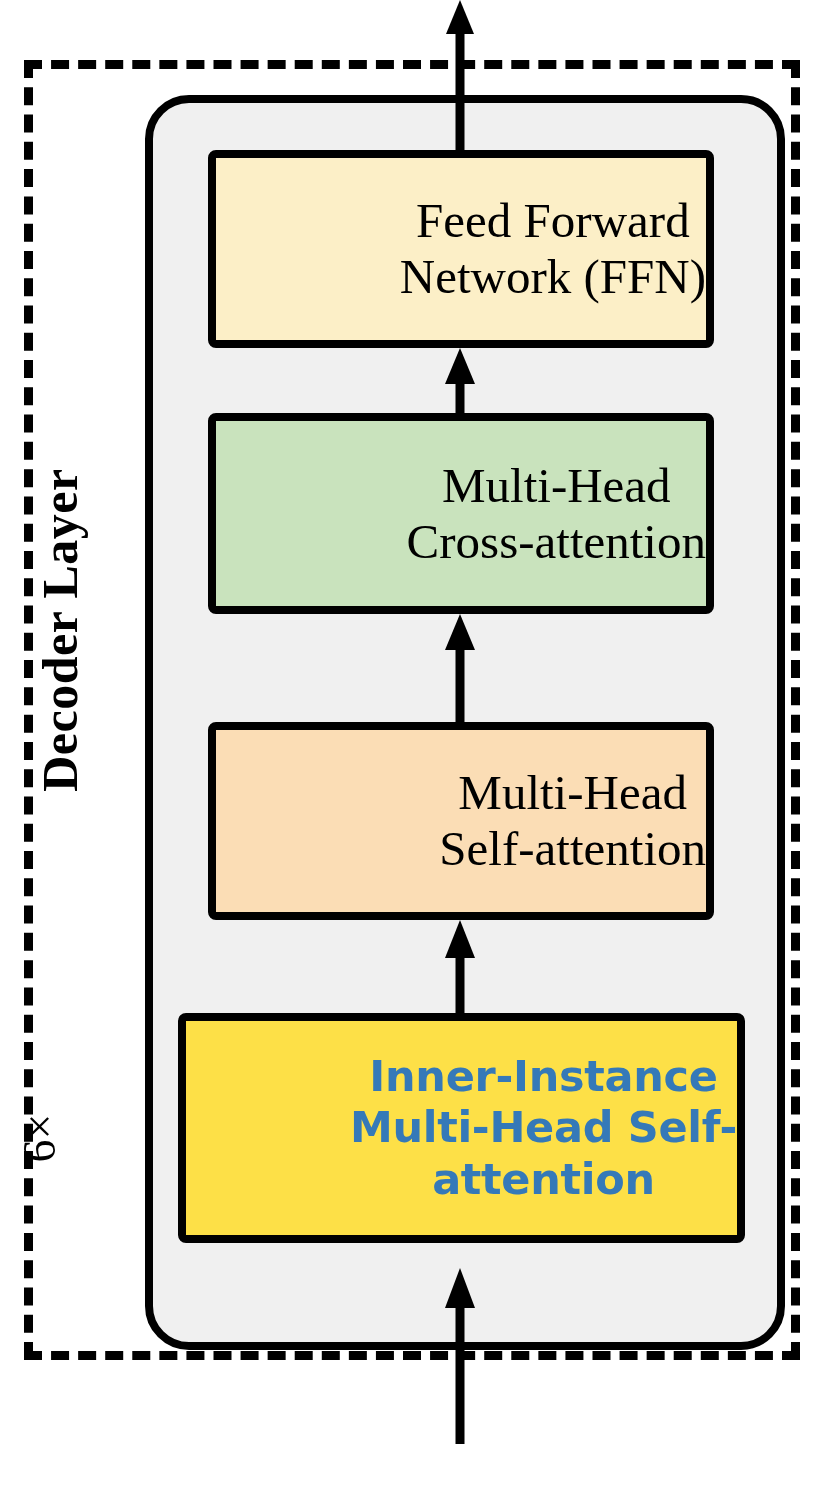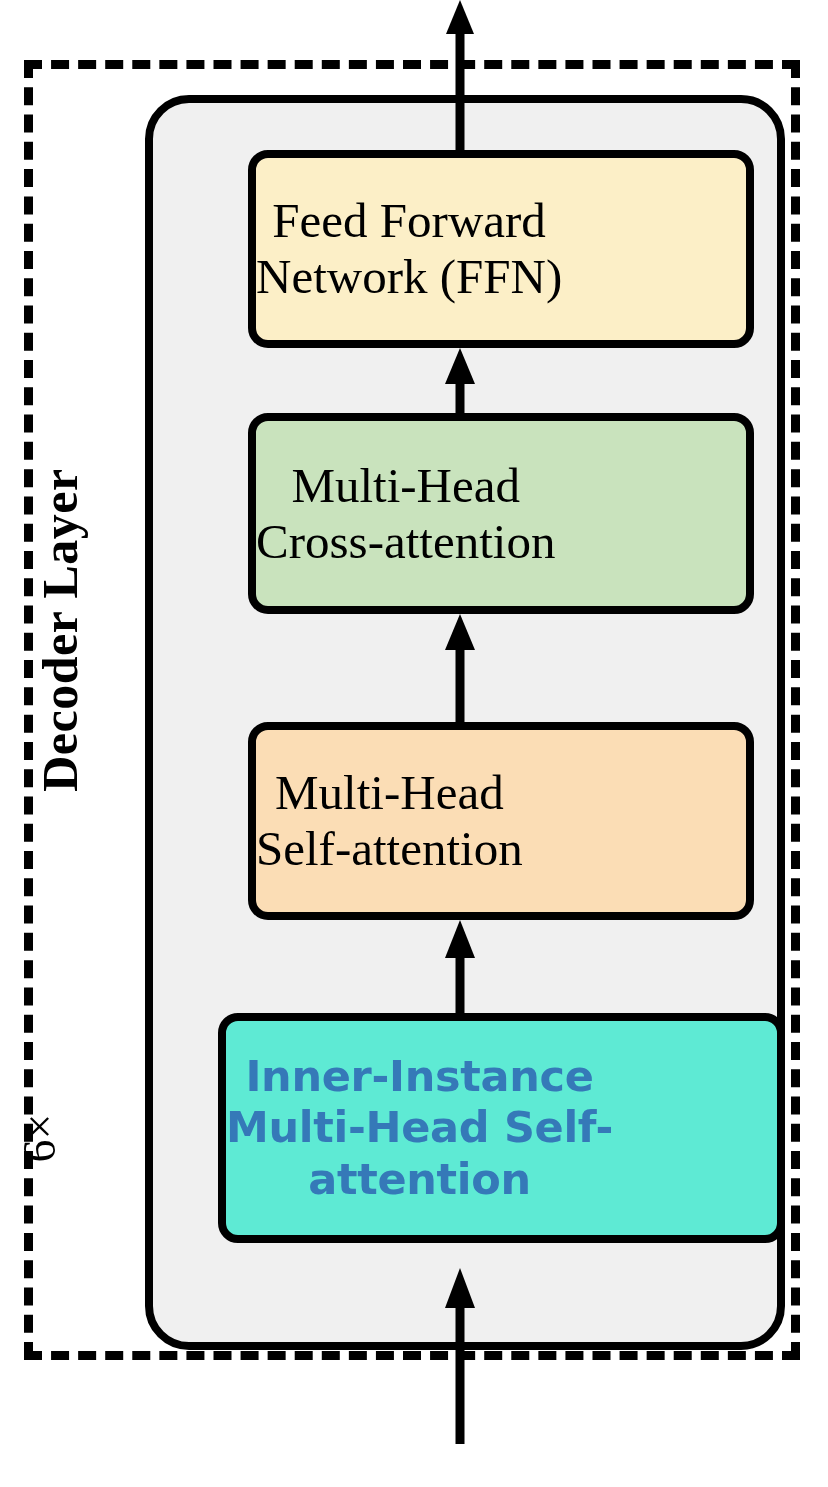--- a/index.html
+++ b/index.html
@@ -75,27 +75,26 @@
     background: #F0F0F0;
     border: 8px solid #000000;
     border-radius: 44px;
   }
 
   
   .block {
     position: absolute;
     box-sizing: border-box;
     border: 8px solid #000000;
-    border-radius: 20px;
+    border-radius: 8px;
     display: flex;
     align-items: center;
-    justify-content: flex-start;
+    justify-content: flex-end;
     text-align: center;
     z-index: 3;
-    margin-left: 40px;
   }
   .block .block-text {
     display: block;
     white-space: pre-line;
   }
 
   #block-ffn {
     left: 208px;
     top: 150px;
     width: 506px;
@@ -132,21 +131,21 @@
     font-size: 49px;
     line-height: 1.14;
     color: #000000;
   }
 
   #block-inner-instance {
     left: 178px;
     top: 1013px;
     width: 567px;
     height: 230px;
-    background: #5eead4;
+    background: #fde047;
   }
   #block-inner-instance .block-text {
     font-family: "DejaVu Sans", "Liberation Sans", sans-serif;
     font-size: 43px;
     font-weight: bold;
     line-height: 1.20;
     color: #3579B8;
     letter-spacing: -0.3px;
   }
 

